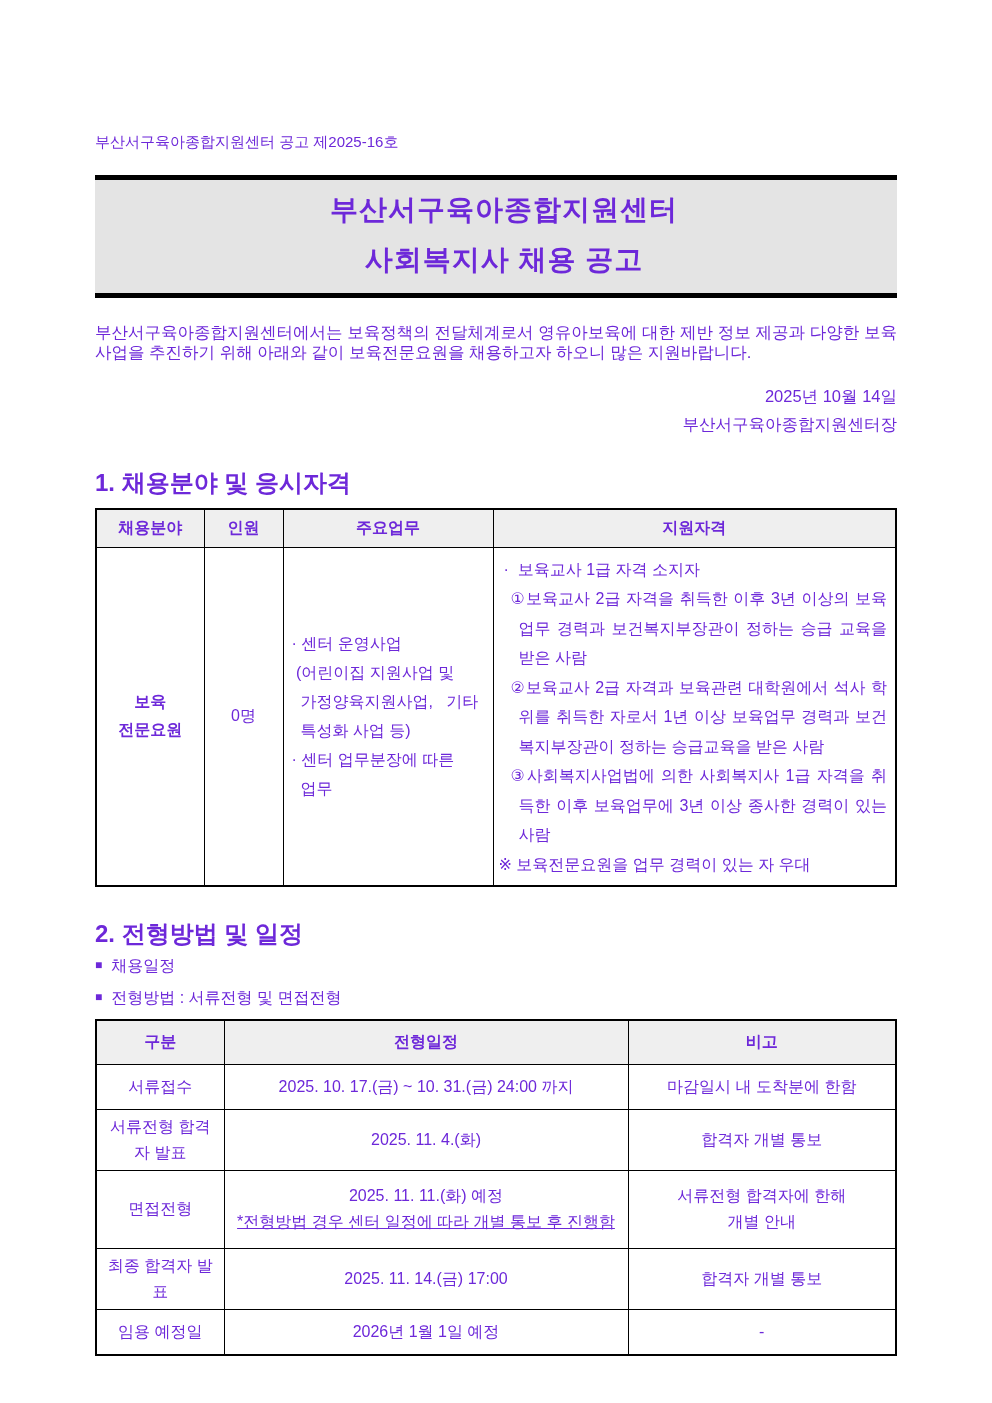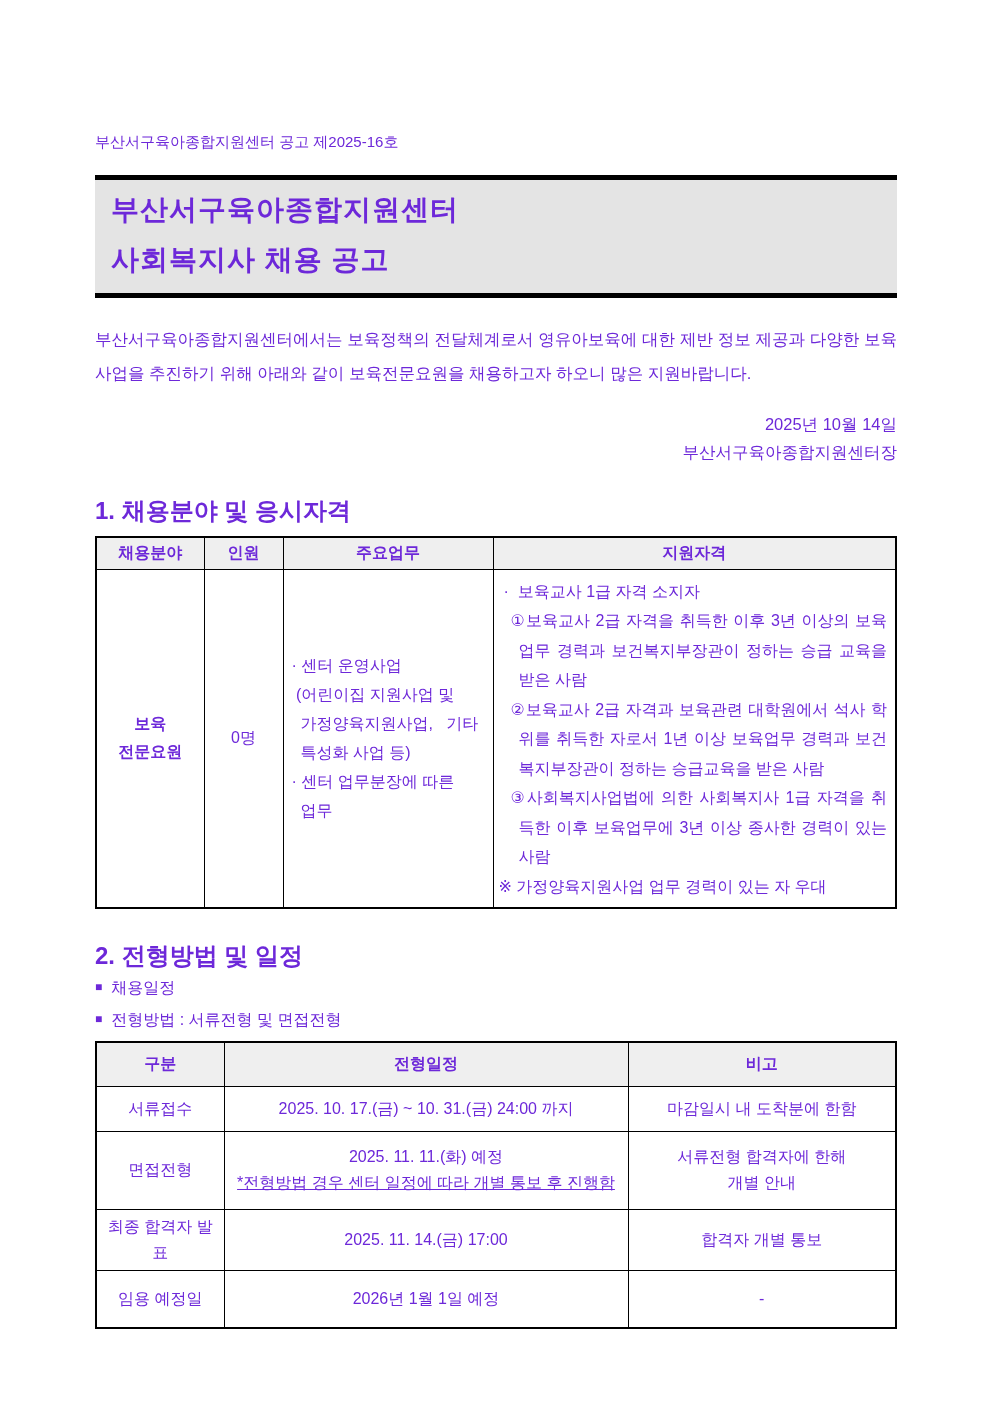--- a/index.html
+++ b/index.html
@@ -13,44 +13,44 @@
     padding:132px 95px 0 95px;
     overflow:hidden;
   }
   .doc-no { font-size:15px; line-height:20px; }
 
   .title-block {
     margin-top:23px;
     background:#e4e4e4;
     border-top:5px solid #000;
     border-bottom:5px solid #000;
-    text-align:left;
+    text-align:center;
     padding:5px 0 8px 16px;
   }
   .title-line { font-size:28px; font-weight:bold; line-height:50px; letter-spacing:1px; }
 
   .intro {
     margin-top:24px;
     font-size:16.5px;
-    line-height:34px;
+    line-height:20px;
     text-align:justify;
   }
 
   .dateline { margin-top:20px; text-align:right; font-size:16.5px; line-height:28px; }
 
   .section-title { font-size:24px; font-weight:bold; line-height:22px; }
   .sec1-title { margin-top:34px; }
   .sec2-title { margin-top:36px; }
 
   table { border-collapse:collapse; table-layout:fixed; width:802px; border:2px solid #000; }
   th, td { border:1px solid #000; font-size:16px; }
   th { background:#efefef; font-weight:bold; text-align:center; vertical-align:middle; }
 
   .t1 { margin-top:14px; }
-  .t1 thead tr { height:32px; }
+  .t1 thead tr { height:38px; }
   .t1 tbody tr { height:295px; }
   .cell-field  { text-align:center; vertical-align:middle; font-weight:bold; white-space:pre-line; line-height:28px; }
   .cell-count  { text-align:center; vertical-align:middle; }
   .cell-duties { vertical-align:middle; white-space:pre-wrap; line-height:29px; padding:6px 2px 6px 8px; text-align:left; }
   .cell-qual   { vertical-align:top; padding:7px 8px 6px 5px; line-height:29.5px; text-align:left; }
   .qual-intro  { padding-left:5px; white-space:pre-wrap; }
   .qual-item   { padding-left:20px; text-indent:-8px; text-align:justify; }
   .qual-note   { padding-left:0; }
 
   .bullet-line { margin-top:9px; font-size:16px; line-height:22px; }
@@ -108,21 +108,21 @@
  (어린이집 지원사업 및
   가정양육지원사업,   기타
   특성화 사업 등)
 · 센터 업무분장에 따른
   업무</td>
         <td class="cell-qual">
           <div class="qual-intro">·  보육교사 1급 자격 소지자</div>
           <div class="qual-item">①보육교사 2급 자격을 취득한 이후 3년 이상의 보육업무 경력과 보건복지부장관이 정하는 승급 교육을 받은 사람</div>
           <div class="qual-item">②보육교사 2급 자격과 보육관련 대학원에서 석사 학위를 취득한 자로서 1년 이상 보육업무 경력과 보건복지부장관이 정하는 승급교육을 받은 사람</div>
           <div class="qual-item">③사회복지사업법에 의한 사회복지사 1급 자격을 취득한 이후 보육업무에 3년 이상 종사한 경력이 있는 사람</div>
-          <div class="qual-note">※ 가정양육지원사업 업무 경력이 있는 자 우대</div>
+          <div class="qual-note">※ 보육전문요원을 업무 경력이 있는 자 우대</div>
         </td>
       </tr>
     </tbody>
   </table>
 
   <div class="section-title sec2-title">2. 전형방법 및 일정</div>
 
   <div class="bullet-line">
     <span class="sq-bullet">■</span><span>채용일정</span>
   </div>
@@ -142,35 +142,40 @@
         <th>전형일정</th>
         <th>비고</th>
       </tr>
     </thead>
     <tbody>
       <tr style="height:45px">
         <td>서류접수</td>
         <td>2025. 10. 17.(금) ~ 10. 31.(금) 24:00 까지</td>
         <td>마감일시 내 도착분에 한함</td>
       </tr>
+      <tr style="height:42px">
+        <td>서류전형 합격자 발표</td>
+        <td>2025. 11. 4.(화)</td>
+        <td>합격자 개별 통보</td>
+      </tr>
       <tr style="height:78px">
         <td>면접전형</td>
         <td>
           <span>2025. 11. 11.(화) 예정</span>
           <span class="schedule-extra">*전형방법 경우 센터 일정에 따라 개별 통보 후 진행함</span>
         </td>
         <td class="pre-line">서류전형 합격자에 한해
 개별 안내</td>
       </tr>
       <tr style="height:42px">
         <td>최종 합격자 발표</td>
         <td>2025. 11. 14.(금) 17:00</td>
         <td>합격자 개별 통보</td>
       </tr>
-      <tr style="height:58px">
+      <tr style="height:46px">
         <td>임용 예정일</td>
         <td>2026년 1월 1일 예정</td>
         <td>-</td>
       </tr>
     </tbody>
   </table>
 
 </div>
 
 </body></html>

